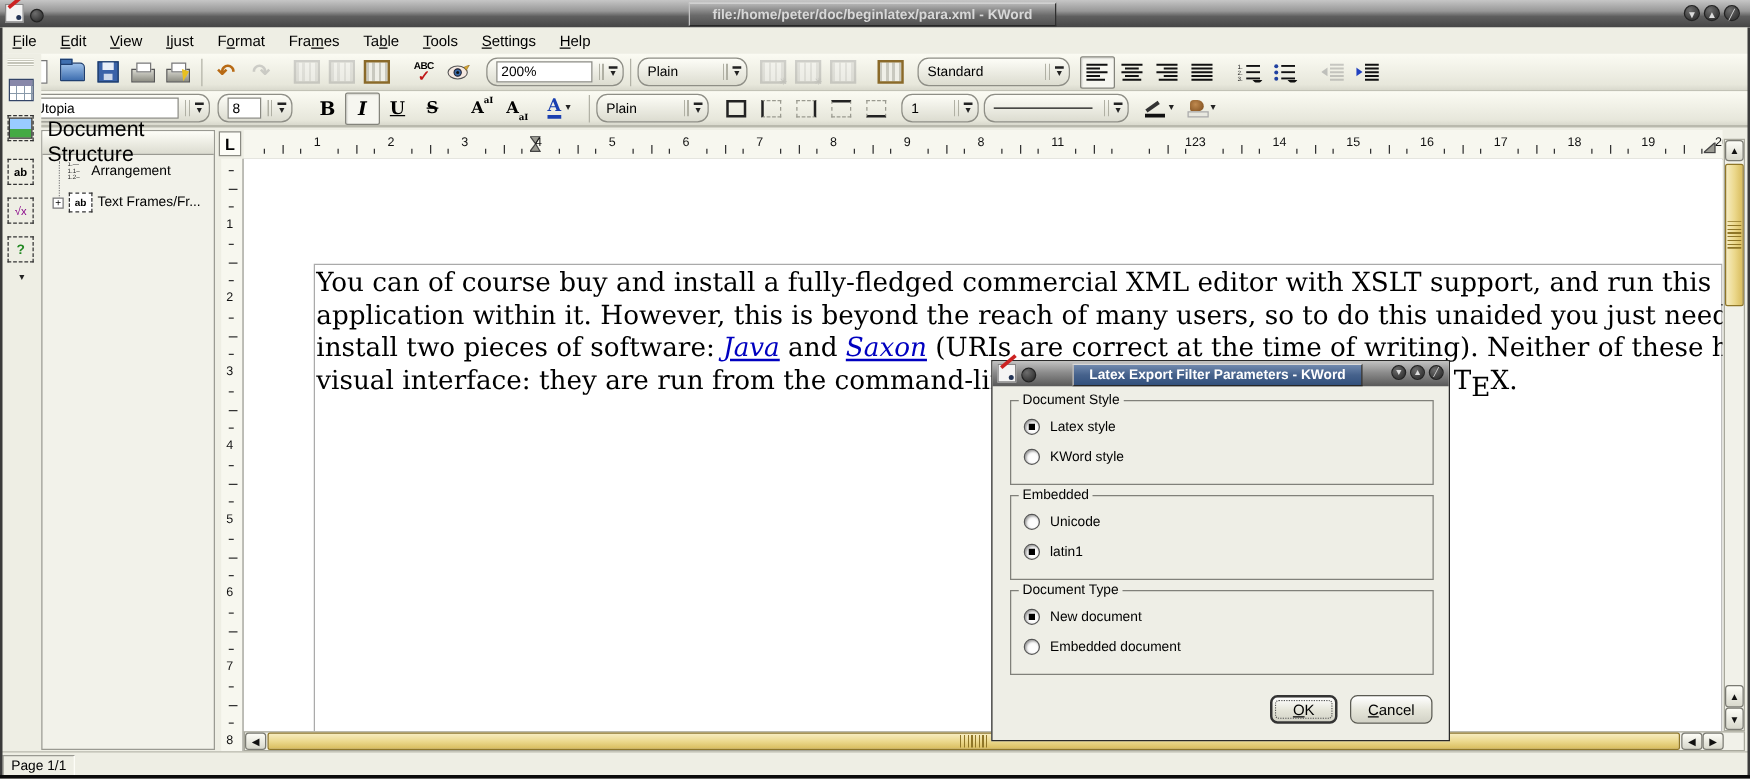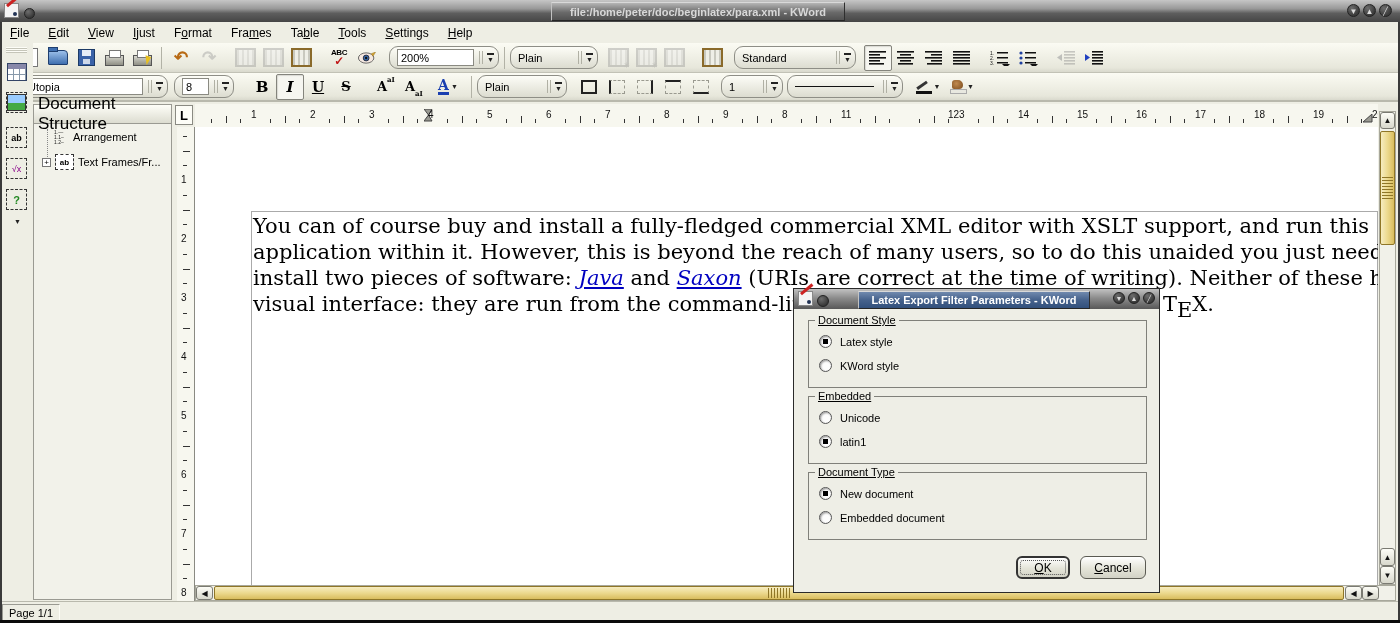--- a/index.html
+++ b/index.html
@@ -147,21 +147,21 @@
   #dialog{position:absolute;left:793px;top:288px;width:367px;height:305px;background:#eeeee6;
     border:1px solid #2a2a2a;box-sizing:border-box;z-index:50;}
   #dlgtitle{position:relative;height:20px;background:linear-gradient(180deg,#c2c2c2,#8c8c8c 45%,#585858);}
   #dlgtitle .tb-center{left:64px;width:230px;height:16px;top:2px;color:#fff;
     background:linear-gradient(180deg,#7089ae,#46628c 50%,#32507c);}
   #dlgtitle .winbtns{top:3px;right:4px;}
   #dlgtitle .circ{width:12px;height:12px;line-height:12px;font-size:7px;}
   #dlgtitle .appicon{top:2px;}
   #dlgtitle .sticky{top:4px;left:23px;}
   .grp{position:absolute;left:14px;width:337px;height:66px;border:1px solid #80807a;}
-  .grp .legend{position:absolute;top:-7px;left:6px;background:#eeeee6;padding:0 3px;font-size:11px;text-decoration:underline;}
+  .grp .legend{position:absolute;top:-7px;left:6px;background:#eeeee6;padding:0 3px;font-size:11px;}
   .radiorow{position:absolute;left:10px;display:flex;align-items:center;gap:8px;font-size:11px;height:15px;}
   .radio{width:13px;height:13px;border-radius:50%;background:#fdfdfd;border:1px solid #555;box-sizing:border-box;
     box-shadow:inset 1px 1px 2px rgba(0,0,0,.4);position:relative;flex:none;}
   .radio.on::after{content:"";position:absolute;left:3px;top:3px;width:5px;height:5px;background:#000;}
   .kbtn{position:absolute;height:23px;border-radius:6px;border:1px solid #5a5a52;
     background:linear-gradient(180deg,#ffffff,#e4e4d8 55%,#d2d2c6);font-size:12px;
     display:flex;align-items:center;justify-content:center;box-sizing:border-box;}
   .kbtn.default{border:2px solid #333;}
   .kbtn .focusring{position:absolute;inset:2px;border:1px dotted #555;border-radius:3px;}
   

